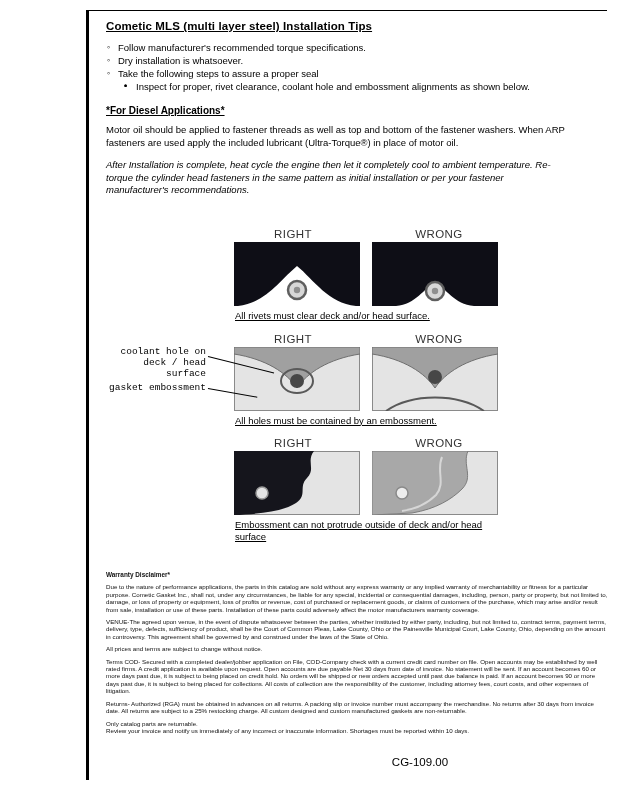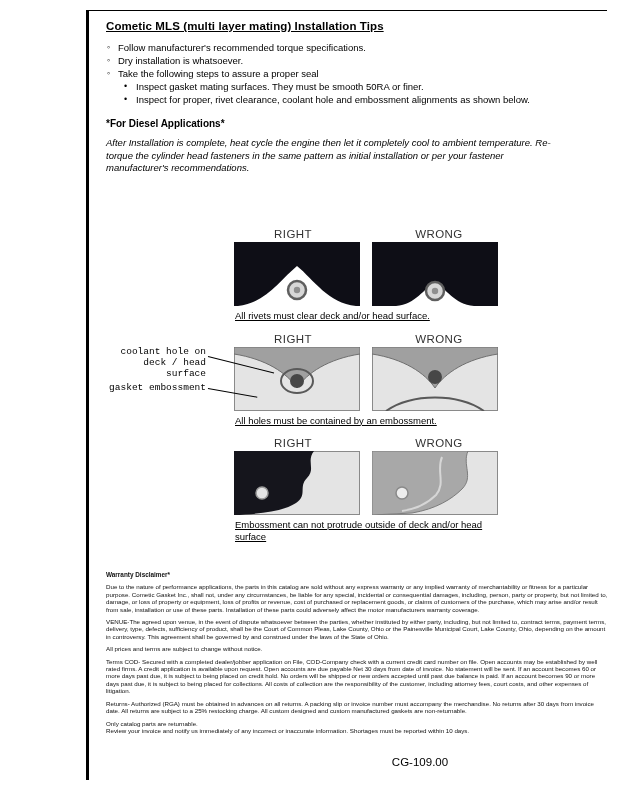--- a/index.html
+++ b/index.html
@@ -10,21 +10,21 @@
   }
   .border-top { position:absolute; left:87px; top:10px; width:520px; height:1px; background:#000; }
   .border-left { position:absolute; left:86px; top:10px; width:3px; height:770px; background:#000; }
 
   .content-top { position:absolute; left:106px; top:20px; width:502px; }
   .title { font-size:11.5px; font-weight:bold; text-decoration:underline; margin-bottom:9px; letter-spacing:0.1px; }
   .bullet { position:relative; font-size:9.5px; line-height:13px; padding-left:12px; }
   .bullet .marker { position:absolute; left:1px; top:0; font-size:9px; }
   .sub-bullet { padding-left:30px; }
   .sub-bullet .marker { left:18px; }
-  .diesel-heading { font-size:10px; font-weight:bold; margin:12px 0 8px 0; }
+  .diesel-heading { font-size:10px; font-weight:bold; margin:12px 0 8px 0;text-decoration:underline; }
   .para { font-size:9.5px; line-height:12.5px; width:462px; margin-bottom:10px; }
   .para-last { margin-bottom:17px;font-style:italic; }
   .note { font-size:9.5px; line-height:12px; }
 
   .diagrams { position:absolute; left:234px; top:228px; width:264px; }
   .dg-headers { display:flex; gap:28px; margin-bottom:2px; }
   .dg-headers span { width:126px; text-align:center; font-size:11.5px; color:#333; letter-spacing:0.4px; }
   .dg-images { display:flex; gap:12px; position:relative;font-family:Liberation Mono, monospace; }
   .dg-images svg { display:block; }
   .dg-caption { font-size:9.5px; line-height:11.5px; margin:4px 0 11px 1px; width:280px;text-decoration:underline; }
@@ -40,44 +40,44 @@
 
   .footer { position:absolute; left:340px; top:756px; width:160px; text-align:center; font-size:11.5px; }
 </style>
 </head>
 <body>
 
 <div class="border-top"></div>
 <div class="border-left"></div>
 
 <div class="content-top">
-  <div class="title">Cometic MLS (multi layer mating) Installation Tips</div>
+  <div class="title">Cometic MLS (multi layer steel) Installation Tips</div>
 
   <div class="bullet">
     <span class="marker">◦</span>
     <span>Follow manufacturer's recommended torque specifications.</span>
   </div>
   <div class="bullet">
     <span class="marker">◦</span>
     <span>Dry installation is whatsoever.</span>
   </div>
   <div class="bullet">
     <span class="marker">◦</span>
     <span>Take the following steps to assure a proper seal</span>
   </div>
   <div class="bullet sub-bullet">
     <span class="marker">•</span>
-    <span>Inspect gasket mating surfaces.  They must be smooth 50RA or finer.</span>
   </div>
   <div class="bullet sub-bullet">
     <span class="marker">•</span>
     <span>Inspect for proper, rivet clearance, coolant hole and embossment alignments as shown below.</span>
   </div>
 
   <div class="diesel-heading">*For Diesel Applications*</div>
+  <div class="para">Motor oil should be applied to fastener threads as well as top and bottom of the fastener washers. When ARP fasteners are used apply the included lubricant (Ultra-Torque®) in place of motor oil.</div>
   <div class="para para-last">After Installation is complete, heat cycle the engine then let it completely cool to ambient temperature. Re-torque the cylinder head fasteners in the same pattern as initial installation or per your fastener manufacturer's recommendations.</div>
 </div>
 
 <div class="diagrams">
 
   <div class="dg-headers">
     <span>RIGHT</span>
     <span>WRONG</span>
   </div>
   <div class="dg-images">

